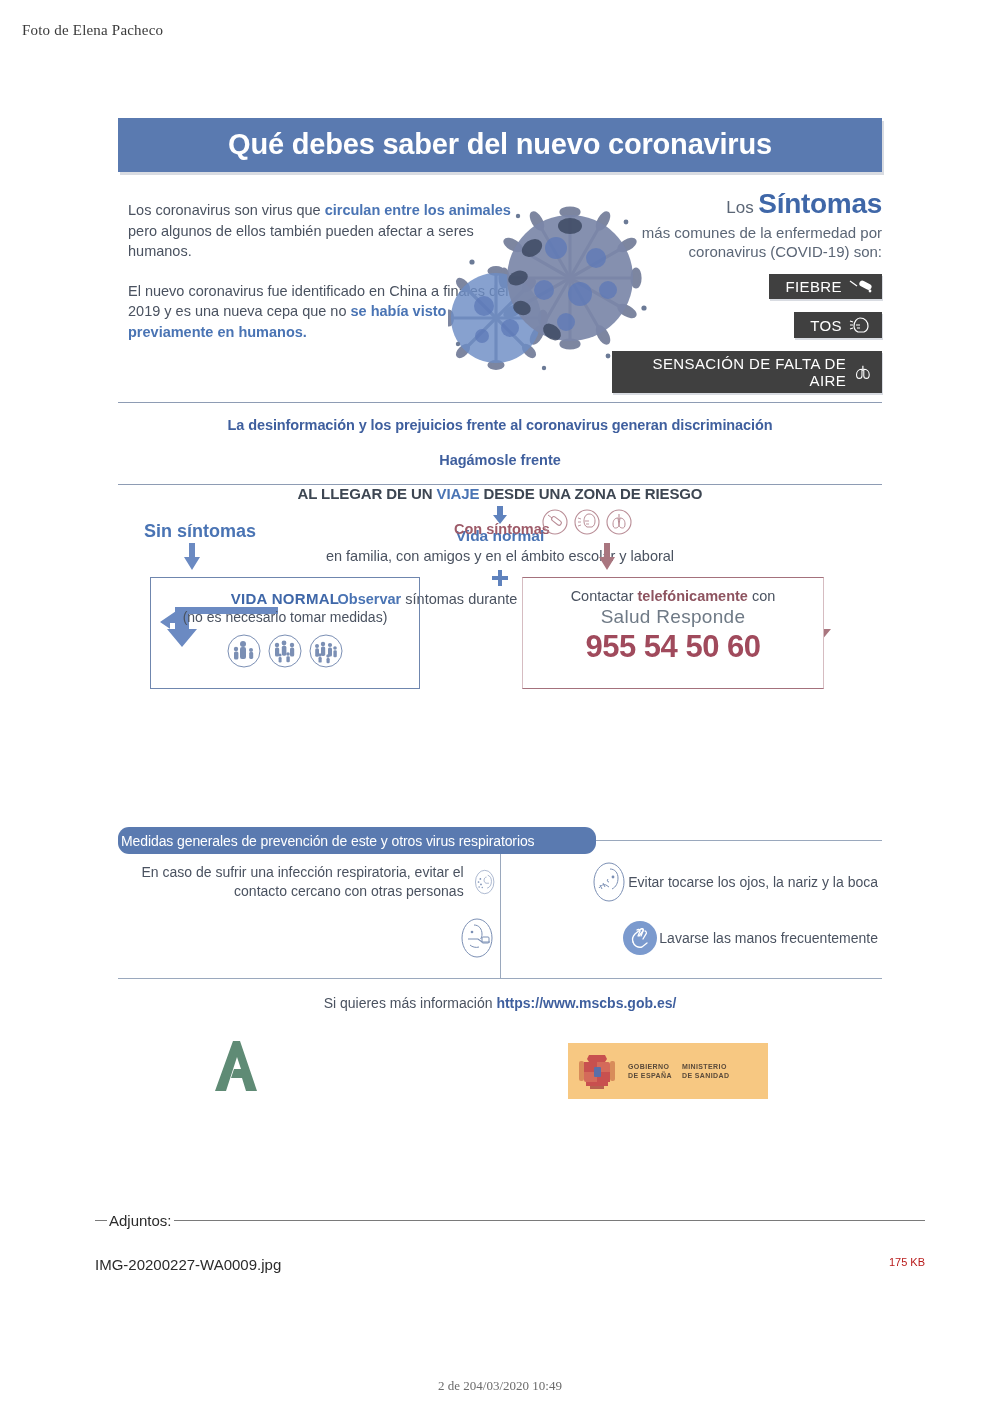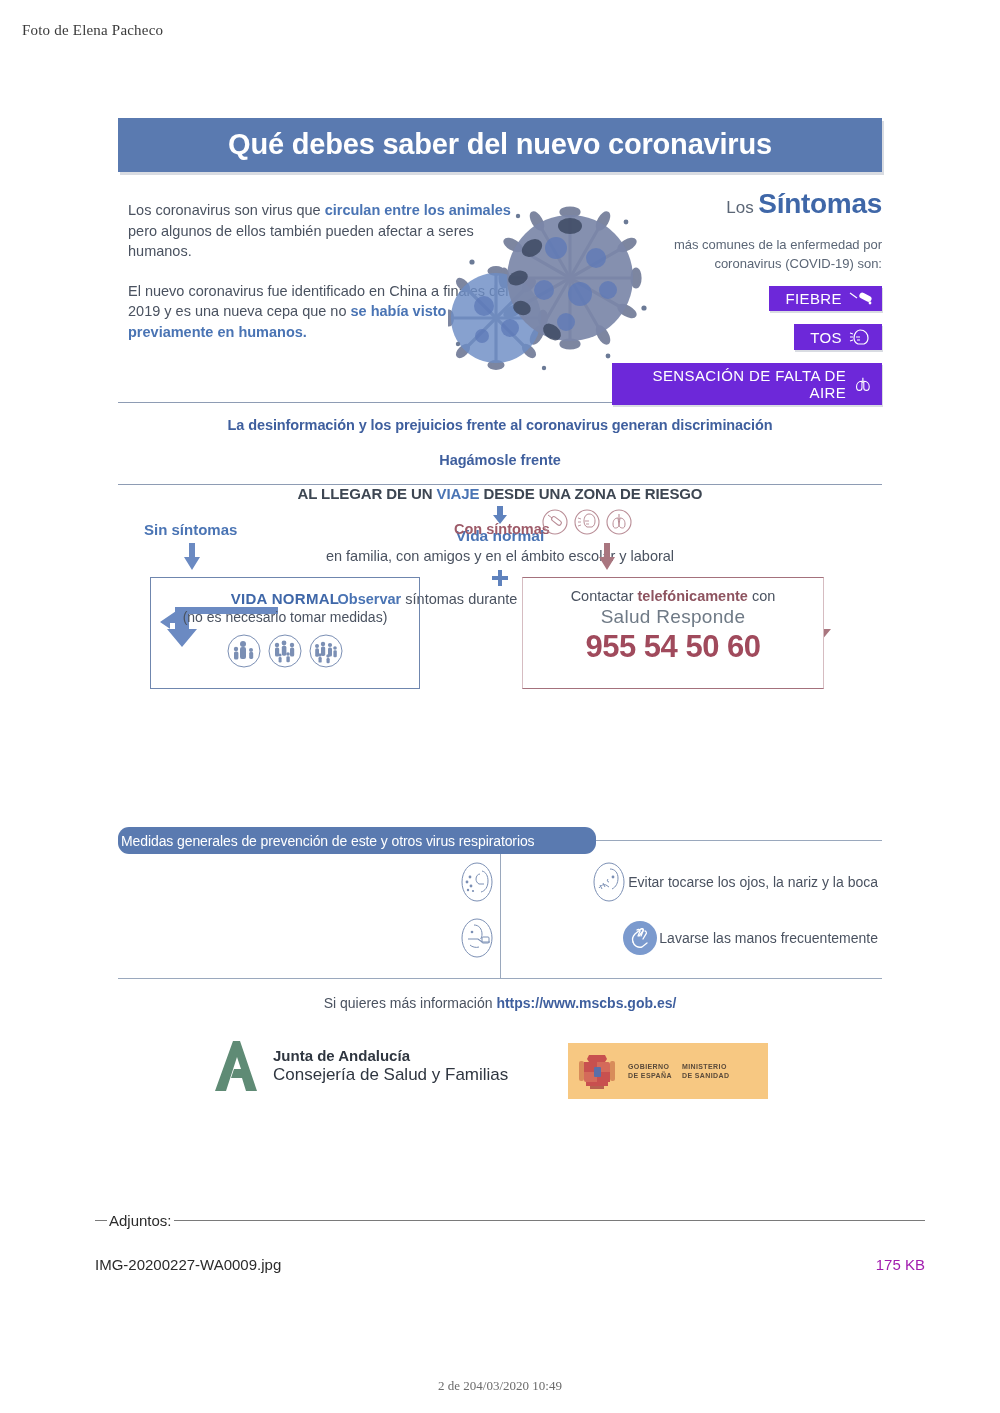--- a/index.html
+++ b/index.html
@@ -38,24 +38,24 @@
   .intro-text p{margin:0 0 19px 0;}
   .hl{color:#4a74b4;font-weight:bold;}
 
   
   .virus-art{position:absolute;left:330px;top:-4px;width:210px;height:190px;}
 
   
   .sym{position:absolute;right:0;top:0;width:270px;text-align:right;}
   .sym-head{font-size:17px;color:#5b6676;line-height:28px;}
   .sym-head b{font-size:28px;color:#3f67a8;font-weight:bold;letter-spacing:-.3px;}
-  .sym-sub{font-size:13px;color:#5b6676;line-height:19px;margin-top:13px;}
+  .sym-sub{font-size:15px;color:#5b6676;line-height:19px;margin-top:1px;}
   .badge{
     display:inline-flex;align-items:center;justify-content:flex-end;gap:6px;
-    background:#6d28d9;color:#fff;font-size:15px;letter-spacing:.4px;
+    background:#404040;color:#fff;font-size:15px;letter-spacing:.4px;
     padding:4px 8px 4px 16px;margin-top:13px;
     box-shadow:1px 2px 0 rgba(130,140,160,.3);
   }
   .badge.wide{padding-left:22px;}
   .badge svg{display:block;}
 
   
   .band{
     margin-top:16px;border-top:1.6px solid #8e9cb4;border-bottom:1.6px solid #8e9cb4;
     padding:14px 0 16px;text-align:center;
@@ -76,21 +76,21 @@
   .plus{display:block;margin:2px auto;}
   .observar{font-size:14.5px;line-height:19px;color:#4a5260;margin-top:2px;}
   .observar b{color:#4a74b4;font-weight:bold;}
   .observar .days{color:#4a74b4;font-weight:bold;}
 
   .branch-row{position:relative;height:46px;margin-top:-4px;}
   .elbow{position:absolute;top:0;}
   .elbow.left{left:40px;}
   .elbow.right{right:42px;}
 
-  .label-left{position:absolute;left:26px;top:36px;font-size:15px;font-weight:bold;color:#4a74b4;}
+  .label-left{position:absolute;left:26px;top:36px;font-size:18px;font-weight:bold;color:#4a74b4;}
   .label-right{position:absolute;left:336px;top:36px;font-size:14.5px;font-weight:bold;color:#9d5a68;}
   .sym-icons{position:absolute;left:424px;top:24px;display:flex;gap:6px;}
 
   .arrow-left2{position:absolute;left:63px;top:58px;}
   .arrow-right2{position:absolute;left:478px;top:58px;}
 
   .box-left{
     position:absolute;left:32px;top:92px;width:268px;height:110px;
     border:1.4px solid #6f86ae;text-align:center;
   }
@@ -144,21 +144,21 @@
   .gob-txt{font-size:7px;line-height:9px;color:#5a4a3a;letter-spacing:.4px;font-weight:bold;}
 
   
   .attach{position:absolute;left:95px;top:1212px;width:830px;}
   .attach-line{display:flex;align-items:center;gap:0;}
   .attach-dash{width:12px;height:1px;background:#7a7a7a;}
   .attach-label{font-size:15px;color:#2b2b2b;padding:0 2px;}
   .attach-rule{flex:1;height:1px;background:#7a7a7a;}
   .attach-file{display:flex;justify-content:space-between;margin-top:27px;}
   .attach-name{font-size:15px;color:#2b2b2b;}
-  .attach-size{font-size:15px;color:#a21caf;}
+  .attach-size{font-size:11px;color:#b91c1c;}
 
   
   .pg-foot{position:absolute;left:30px;right:30px;top:1378px;display:flex;justify-content:center;}
   .pg-foot span{font-family:"Liberation Serif", serif;font-size:13px;color:#6b6b6b;}
 </style>
 </head>
 <body>
 
 <div class="page">
 
@@ -417,20 +417,21 @@
       </div>
     </div>
 
     <div class="prev">
       <div class="prev-frame"></div>
       <div class="prev-divider"></div>
       <div class="prev-head">Medidas generales de prevención de este y otros virus respiratorios</div>
 
       <div class="prev-grid">
         <div class="prev-cell l">
+          <div class="prev-txt">En caso de sufrir una infección respiratoria, evitar el contacto cercano con otras personas</div>
           <svg width="38" height="44" viewBox="0 0 38 44">
             <ellipse cx="19" cy="22" rx="15" ry="19" fill="none" stroke="#7b8fb4" stroke-width="1"></ellipse>
             <path d="M24 11c4 1 6 5 6 10 0 6-3 10-7 11" fill="none" stroke="#7b8fb4" stroke-width="1"></path>
             <path d="M22 14c-2 0-4 2-4 5 0 2 1 4 3 5h5" fill="none" stroke="#7b8fb4" stroke-width="1"></path>
             <g fill="#7b8fb4">
                 <circle cx="12" cy="17" r="1.4"></circle>
                 <circle cx="9" cy="22" r="1.4"></circle>
                 <circle cx="13" cy="26" r="1.4"></circle>
                 <circle cx="10" cy="30" r="1.2"></circle>
                 <circle cx="15" cy="31" r="1.1"></circle>
@@ -474,24 +475,20 @@
       </div>
     </div>
 
     <div class="more-info"><span>Si quieres más información </span><b>https://www.mscbs.gob.es/</b></div>
 
     <div class="logos">
       <div class="junta">
         <svg width="48" height="54" viewBox="0 0 48 54">
           <path d="M20 2h7l17 50h-11l-4-13H18l3-9h7L24 18 13 52H2z" fill="#5f8b75"></path>
         </svg>
-        <div class="junta-txt">
-          <div class="j1">Junta de Andalucía</div>
-          <div class="j2">Consejería de Salud y Familias</div>
-        </div>
       </div>
       <div class="gob">
         <svg width="42" height="44" viewBox="0 0 42 44">
           <path d="M13 6h16l2 4-2 3h-16l-2-3z" fill="#c8504f"></path>
           <rect x="8" y="13" width="26" height="20" rx="2" fill="#d46a5a"></rect>
           <rect x="8" y="13" width="13" height="10" fill="#c8504f"></rect>
           <rect x="21" y="23" width="13" height="10" fill="#c8504f"></rect>
           <rect x="18" y="18" width="7" height="10" rx="1" fill="#5b6fa8"></rect>
           <rect x="3" y="12" width="5" height="20" rx="2" fill="#d88c5a"></rect>
           <rect x="34" y="12" width="5" height="20" rx="2" fill="#d88c5a"></rect>

